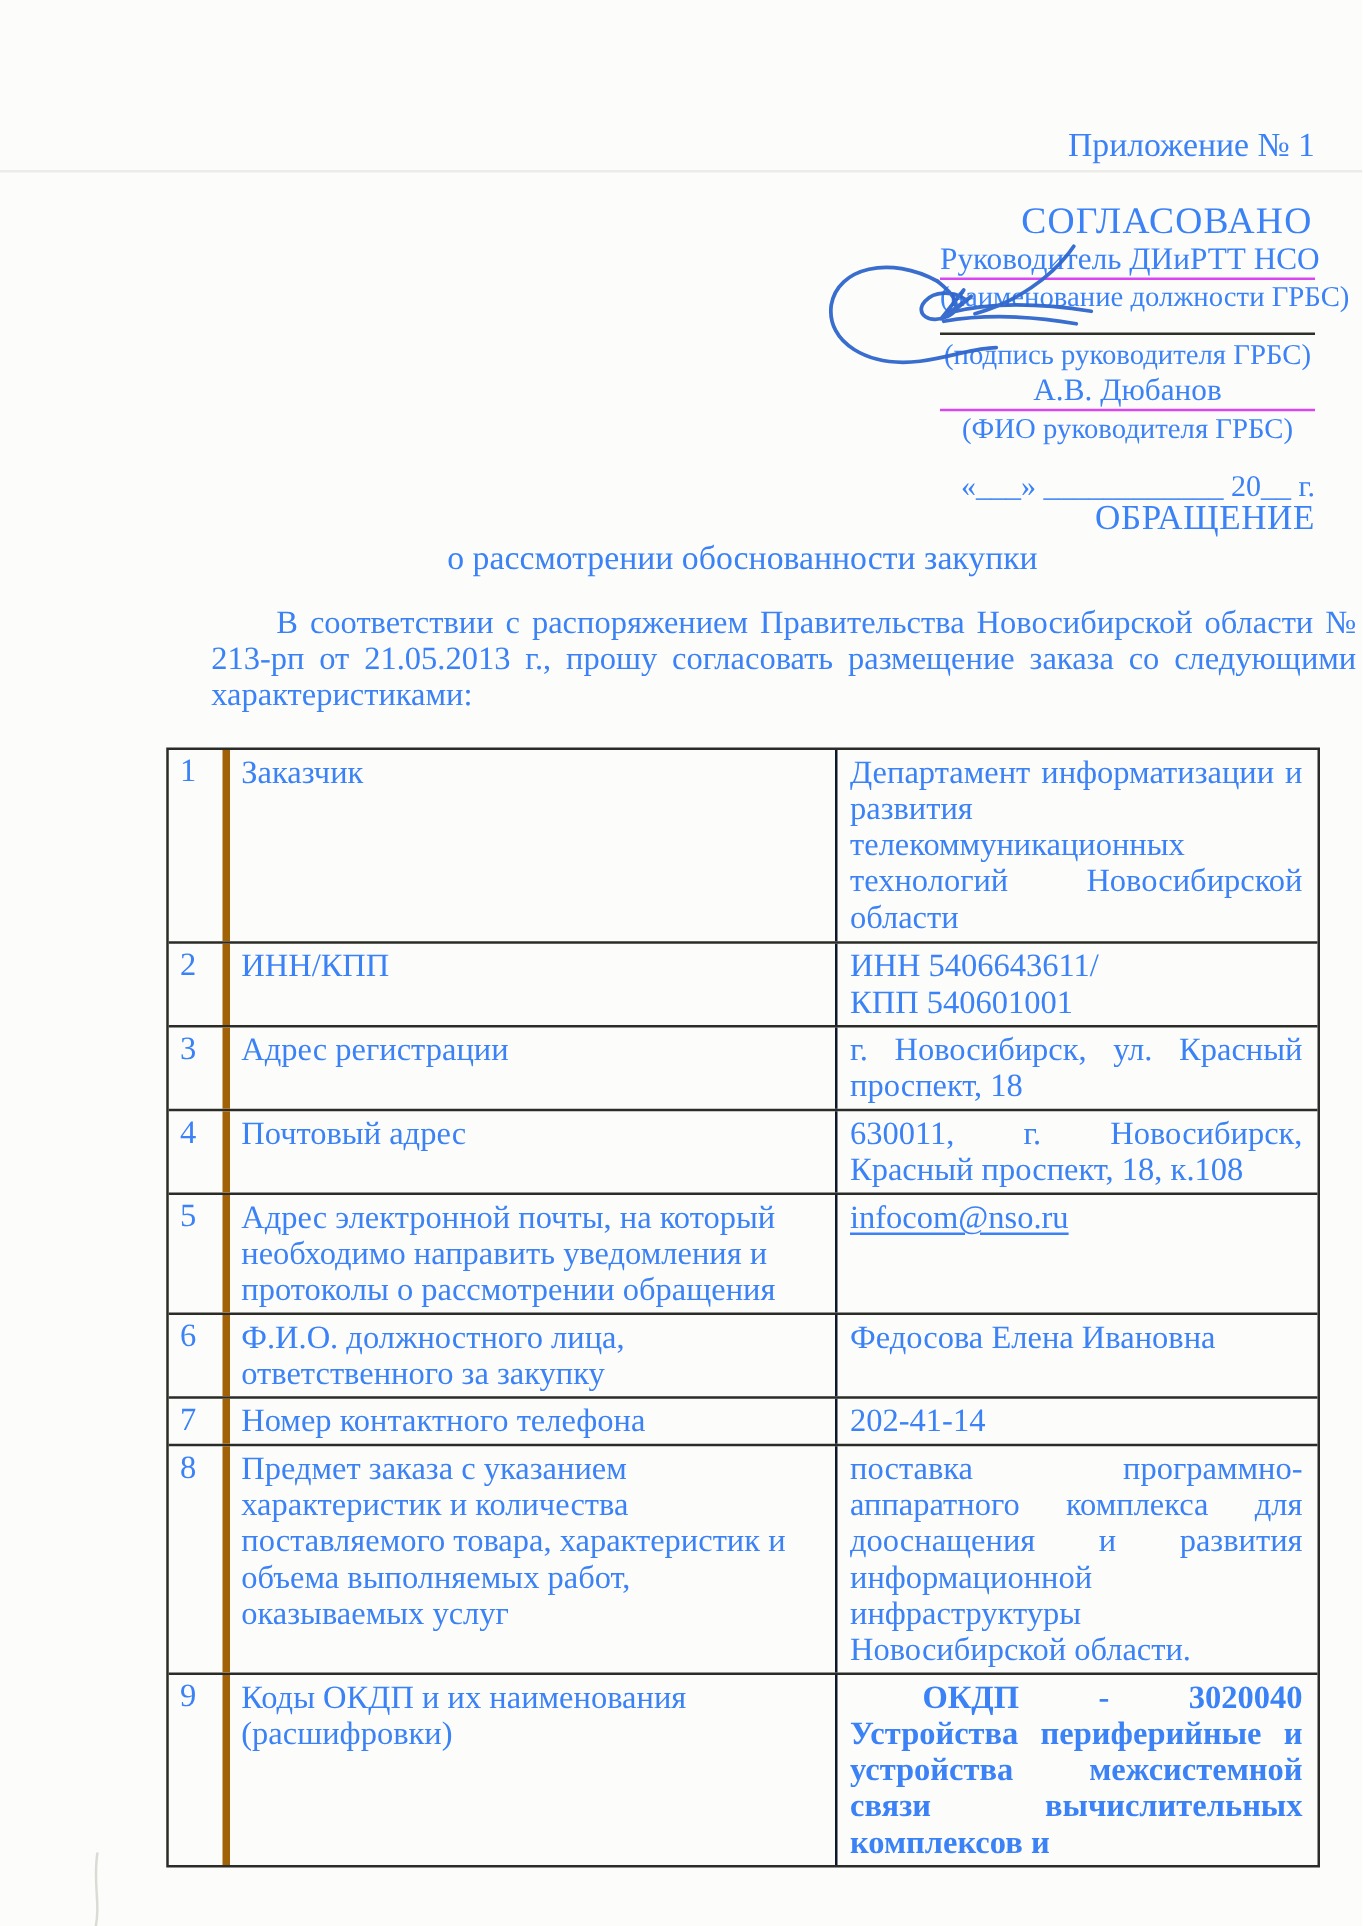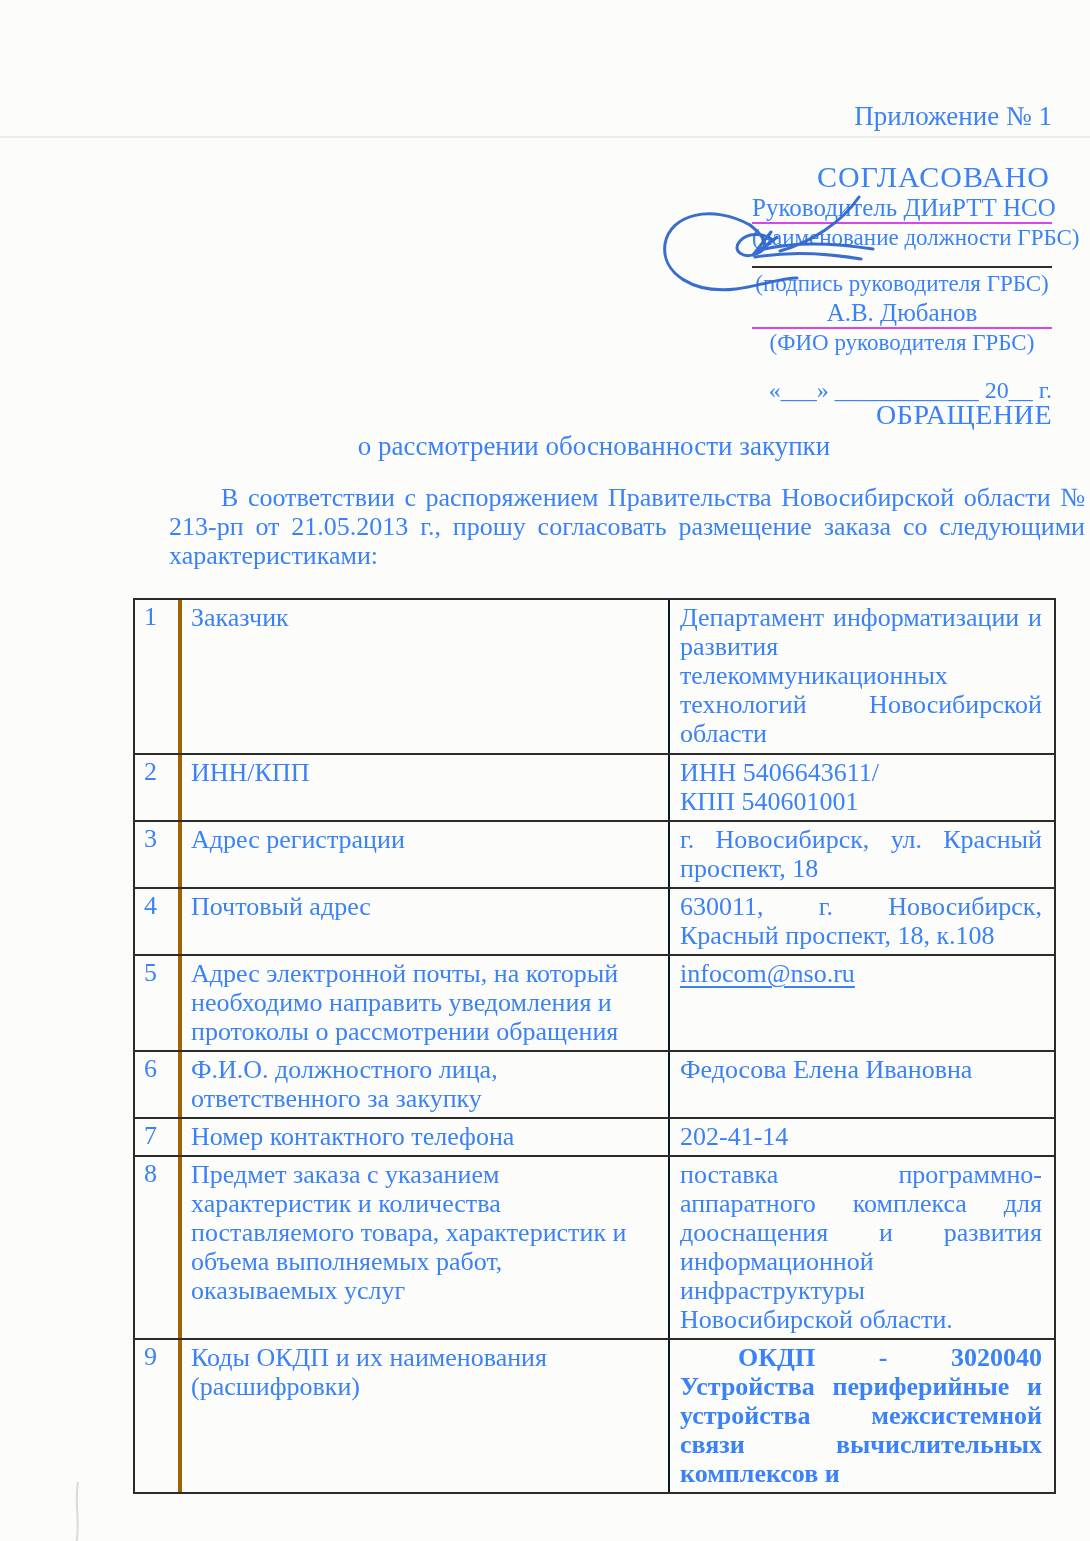--- a/index.html
+++ b/index.html
@@ -33,21 +33,21 @@
                 text-align:justify; text-indent:52px;margin-left:33px; }
 
   
   #table      { top:598px; left:133px; width:923px; box-sizing:border-box;
                 border:2px solid #2b2b28; }
   .trow       { display:flex; }
   .trow + .trow { border-top:2px solid #2b2b28; }
   .c-num      { flex:0 0 43px; width:43px; box-sizing:border-box;
                 padding:2px 2px 2px 9px; font-size:26px; line-height:29px; }
   .c-label    { flex:0 0 490px; width:490px; box-sizing:border-box;
-                border-left:4px solid #a16207;
+                border-left:6px solid #a16207;
                 padding:3px 16px 4px 9px; font-size:26px; line-height:29px; }
   .c-value    { flex:1 1 auto; box-sizing:border-box;
                 border-left:2px solid #0f172a;
                 padding:3px 12px 4px 10px; font-size:26px; line-height:29px; }
   .just       { text-align:justify; }
   .v-pre      { white-space:pre-line; }
   .email      { text-decoration:underline; text-underline-offset:4px; }
   .indent     { text-indent:58px;font-weight:bold; }
   .r1 { min-height:153px; } .r2 { min-height:58px; } .r3 { min-height:64px; }
   .r4 { min-height:64px; }  .r5 { min-height:92px; } .r6 { min-height:60px; }

